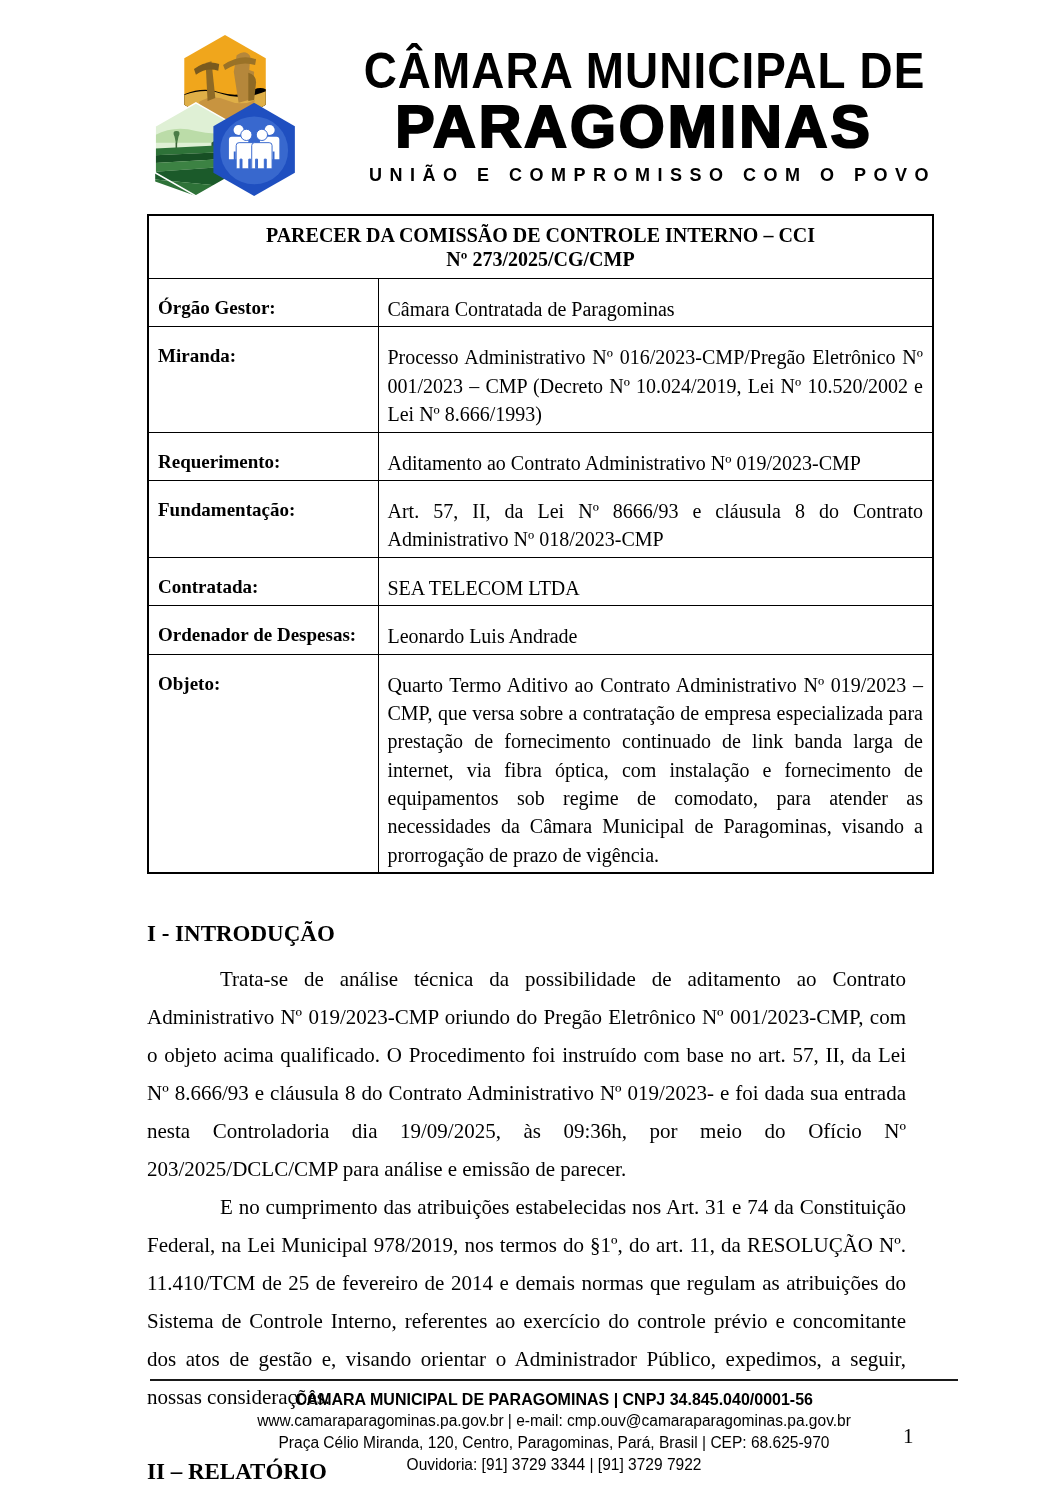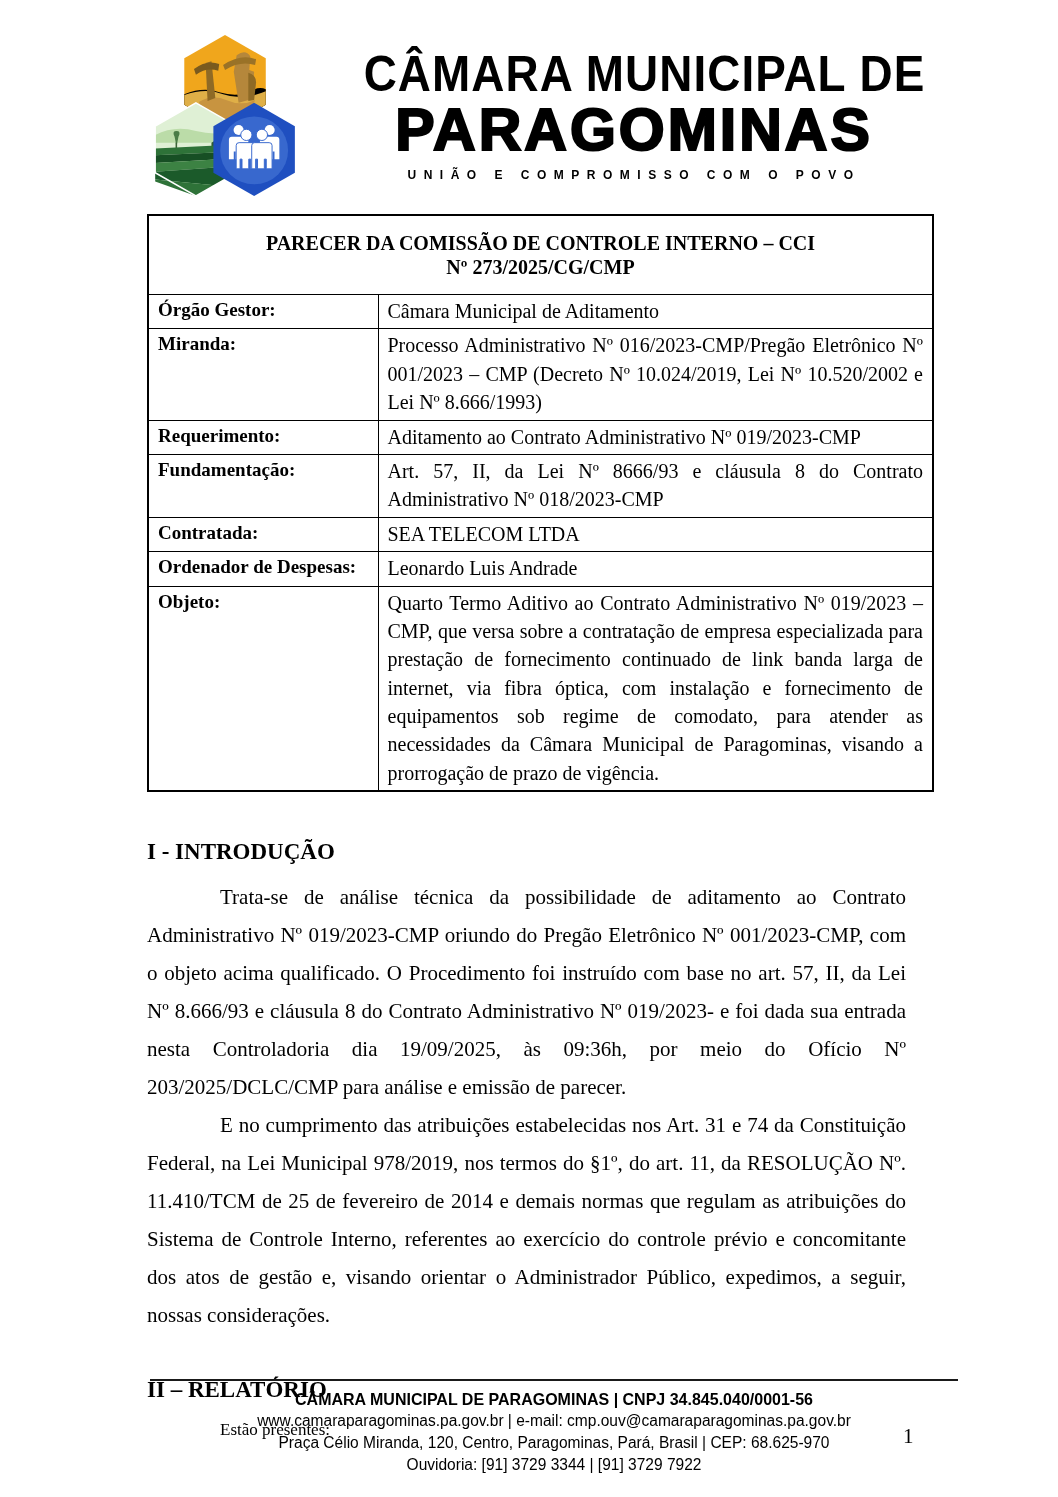--- a/index.html
+++ b/index.html
@@ -42,45 +42,45 @@
     font-weight: 700;
     letter-spacing: 3px;
     line-height: 1.0;
     margin-top: 8px;
     white-space: nowrap;
     text-align: center;
     -webkit-text-stroke: 2.2px #000;
   }
   .brand-tagline {
     margin-top: 8px;
-    font-size: 12px;
+    font-size: 18px;
     font-weight: 700;
     letter-spacing: 7.5px;
     white-space: nowrap;
   }
 
   
   .info-table {
     margin: 18px 0 0 147px;
     width: 787px;
     border-collapse: collapse;
     border: 2px solid #000;
     font-size: 20px;
   }
   .info-table td {
     border: 1px solid #000;
     vertical-align: top;
-    padding: 2px 9px 3px 9px;
+    padding: 16px 9px 3px 9px;
     line-height: 1.42;
   }
   .info-table .t-title {
     text-align: center;
     font-weight: bold;
     line-height: 1.2;
-    padding: 15px 6px;
+    padding: 7px 6px;
   }
   .info-table .t-label {
     width: 230px;
     font-weight: bold;
     font-size: 19px;
     white-space: nowrap;
   }
   .info-table .t-value { text-align: justify; }
 
   
@@ -197,21 +197,21 @@
   <table class="info-table">
     <tbody>
         <tr>
       <td class="t-title" colspan="2">
         <div>PARECER DA COMISSÃO DE CONTROLE INTERNO – CCI</div>
         <div>Nº 273/2025/CG/CMP</div>
       </td>
     </tr>
     <tr>
       <td class="t-label">Órgão Gestor:</td>
-      <td class="t-value">Câmara Municipal de Aditamento</td>
+      <td class="t-value">Câmara Contratada de Paragominas</td>
     </tr>
     <tr>
       <td class="t-label">Miranda:</td>
       <td class="t-value">Processo Administrativo Nº 016/2023-CMP/Pregão Eletrônico Nº 001/2023 – CMP (Decreto Nº 10.024/2019, Lei Nº 10.520/2002 e Lei Nº 8.666/1993)</td>
     </tr>
     <tr>
       <td class="t-label">Requerimento:</td>
       <td class="t-value">Aditamento ao Contrato Administrativo Nº 019/2023-CMP</td>
     </tr>
     <tr>

